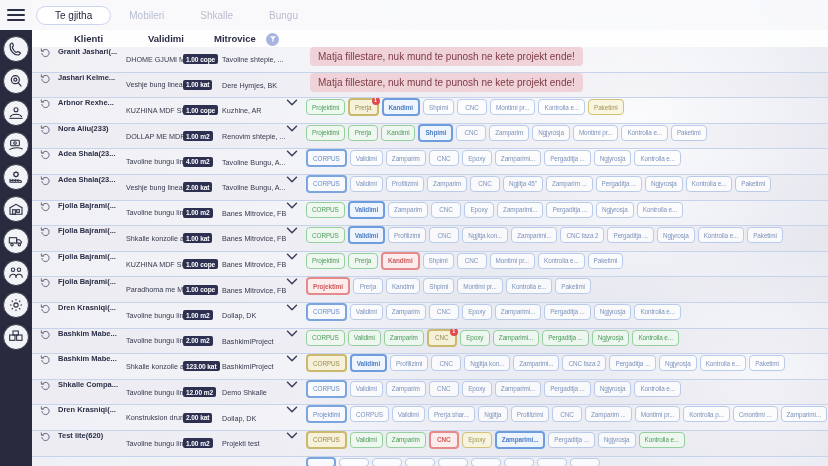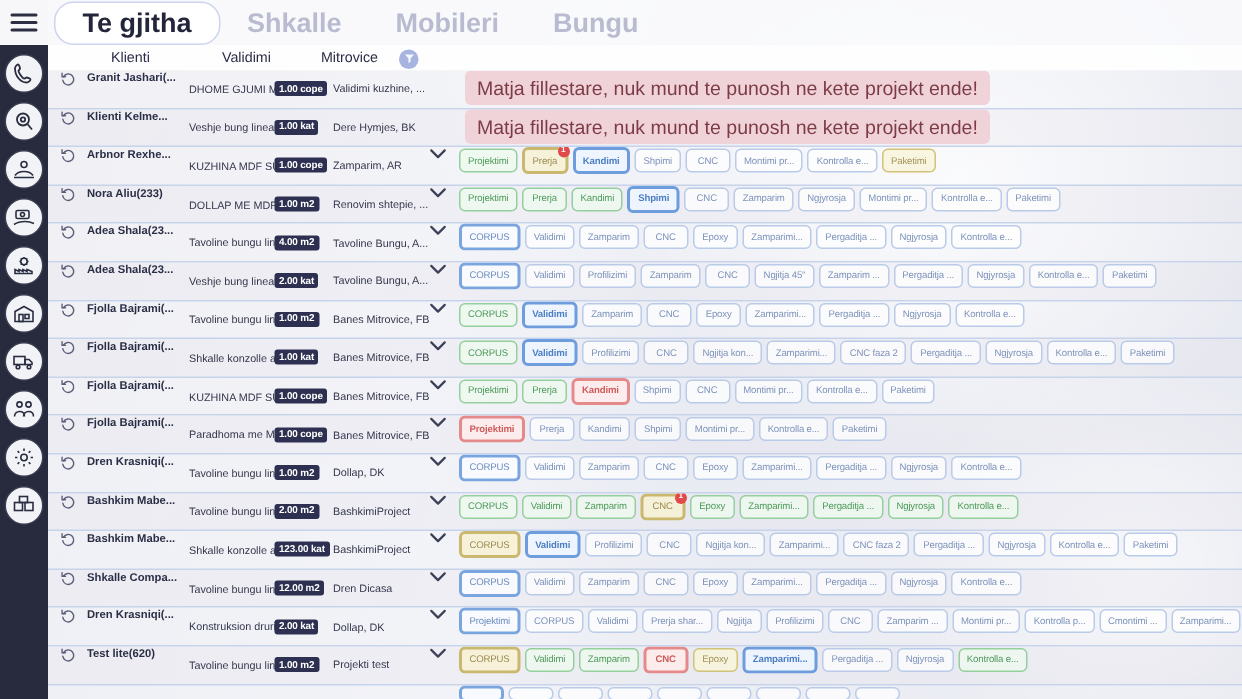--- a/index.html
+++ b/index.html
@@ -60,41 +60,41 @@
   
   #tabbar {
     position: absolute; left: 32px; top: 0;
     width: 796px; height: 30px;
     display: flex; align-items: center;
     padding-left: 4px;
     background: rgba(250,250,253,.88);
     z-index: 20;
   }
   .tab {
-    font-size: 18px; font-weight: bold;
+    font-size: 10px; font-weight: normal;
     padding: 4px 18px;
     color: #b9bcd0;
     white-space: nowrap;
   }
   .tab.active {
     color: #23263a;
     background: #ffffff;
     border: 1px solid #ccd4ef;
     border-radius: 13px;
     padding: 3px 18px;
   }
 
   
   #colhead {
     position: absolute; left: 32px; top: 30px;
     width: 796px; height: 17px;
     display: flex; align-items: center;
     background: rgba(255,255,255,.92);
     z-index: 19;
-    font-size: 9.5px; font-weight: normal; color: #2a2d45; text-align: center;
+    font-size: 9.5px; font-weight: bold; color: #2a2d45; text-align: center;
   }
   .ch { white-space: nowrap; }
   #ch-klienti  { position: absolute; left: 42px; }
   #ch-produkti { position: absolute; left: 116px; }
   #ch-projekti { position: absolute; left: 182px; }
   #filter-btn {
     position: absolute; left: 234px; top: 2.5px;
     width: 13px; height: 13px; border-radius: 50%;
     background: #a8b4e0;
     display: flex; align-items: center; justify-content: center;
@@ -159,21 +159,21 @@
   .chev {
     flex: 0 0 28px; width: 28px;
     display: flex; align-items: center; justify-content: center;
     color: #3c4058;
   }
   .chev svg { width: 14px; height: 9px; }
 
   .warn {
     margin-left: 4px;
     background: #f0d3d8; color: #7d3b46;
-    font-size: 13px;
+    font-size: 10px;
     padding: 4px 8px; border-radius: 4px;
     white-space: nowrap;
   }
 
   .chips {
     flex: 1 1 auto;
     display: flex; align-items: center; gap: 3px;
     overflow: hidden;
     padding-right: 4px;
   }
@@ -288,22 +288,22 @@
             <rect x="2.5" y="9" width="8" height="8"></rect>
             <rect x="13" y="9" width="8" height="8"></rect>
             <rect x="7.5" y="3" width="8" height="6"></rect>
           </svg>
         </div>
       </div>
   </nav>
 
   <div id="tabbar">
       <div class="tab active">Te gjitha</div>
+      <div class="tab">Mobileri</div>
       <div class="tab">Shkalle</div>
-      <div class="tab">Mobileri</div>
       <div class="tab">Bungu</div>
     </div>
 
   <div id="colhead">
     <span class="ch" id="ch-klienti">Klienti</span>
     <span class="ch" id="ch-produkti">Validimi</span>
     <span class="ch" id="ch-projekti">Mitrovice</span>
     <span id="filter-btn">
       <svg viewBox="0 0 24 24" fill="#f6f8ff">
           <path d="M3 4h18l-7 8v7l-4 2v-9z"></path>
@@ -316,53 +316,53 @@
         <div class="undo-cell">
           <svg viewBox="0 0 24 24" fill="none" stroke="currentColor" stroke-width="2" stroke-linecap="round">
             <path d="M5 9a8 8 0 1 1-1 5"></path>
             <path d="M3 4v5h5"></path>
           </svg>
         </div>
         <div class="client">Granit Jashari(...</div>
         <div class="prodwrap">
           <div class="prod">DHOME GJUMI ME MDF</div>
           <div class="qty">1.00 cope</div>
-          <div class="proj">Validimi kuzhine, ...</div>
+          <div class="proj">Tavoline shtepie, ...</div>
         </div>
         <div class="chev"></div>
         <div class="warn">Matja fillestare, nuk mund te punosh ne kete projekt ende!</div>
       </div>
       <div class="row alt">
         <div class="undo-cell">
           <svg viewBox="0 0 24 24" fill="none" stroke="currentColor" stroke-width="2" stroke-linecap="round">
             <path d="M5 9a8 8 0 1 1-1 5"></path>
             <path d="M3 4v5h5"></path>
           </svg>
         </div>
-        <div class="client">Klienti Kelme...</div>
+        <div class="client">Jashari Kelme...</div>
         <div class="prodwrap">
           <div class="prod">Veshje bung lineare 45</div>
           <div class="qty">1.00 kat</div>
           <div class="proj">Dere Hymjes, BK</div>
         </div>
         <div class="chev"></div>
         <div class="warn">Matja fillestare, nuk mund te punosh ne kete projekt ende!</div>
       </div>
       <div class="row">
         <div class="undo-cell">
           <svg viewBox="0 0 24 24" fill="none" stroke="currentColor" stroke-width="2" stroke-linecap="round">
             <path d="M5 9a8 8 0 1 1-1 5"></path>
             <path d="M3 4v5h5"></path>
           </svg>
         </div>
         <div class="client">Arbnor Rexhe...</div>
         <div class="prodwrap">
           <div class="prod">KUZHINA MDF SUPER</div>
           <div class="qty">1.00 cope</div>
-          <div class="proj">Zamparim, AR</div>
+          <div class="proj">Kuzhine, AR</div>
         </div>
         <div class="chev">
           <svg viewBox="0 0 24 16" fill="none" stroke="currentColor" stroke-width="2.6" stroke-linecap="round" stroke-linejoin="round">
             <path d="M4 4l8 8 8-8"></path>
           </svg>
         </div>
         <div class="chips">
           <div class="chip green"><span>Projektimi</span></div>
           <div class="chip yellow-strong"><span>Prerja</span><span class="badge">1</span></div>
           <div class="chip blue-active"><span>Kandimi</span></div>
@@ -681,21 +681,21 @@
         <div class="undo-cell">
           <svg viewBox="0 0 24 24" fill="none" stroke="currentColor" stroke-width="2" stroke-linecap="round">
             <path d="M5 9a8 8 0 1 1-1 5"></path>
             <path d="M3 4v5h5"></path>
           </svg>
         </div>
         <div class="client">Shkalle Compa...</div>
         <div class="prodwrap">
           <div class="prod">Tavoline bungu linear</div>
           <div class="qty">12.00 m2</div>
-          <div class="proj">Dren Dicasa</div>
+          <div class="proj">Demo Shkalle</div>
         </div>
         <div class="chev">
           <svg viewBox="0 0 24 16" fill="none" stroke="currentColor" stroke-width="2.6" stroke-linecap="round" stroke-linejoin="round">
             <path d="M4 4l8 8 8-8"></path>
           </svg>
         </div>
         <div class="chips">
           <div class="chip blue-out"><span>CORPUS</span></div>
           <div class="chip"><span>Validimi</span></div>
           <div class="chip"><span>Zamparim</span></div>

